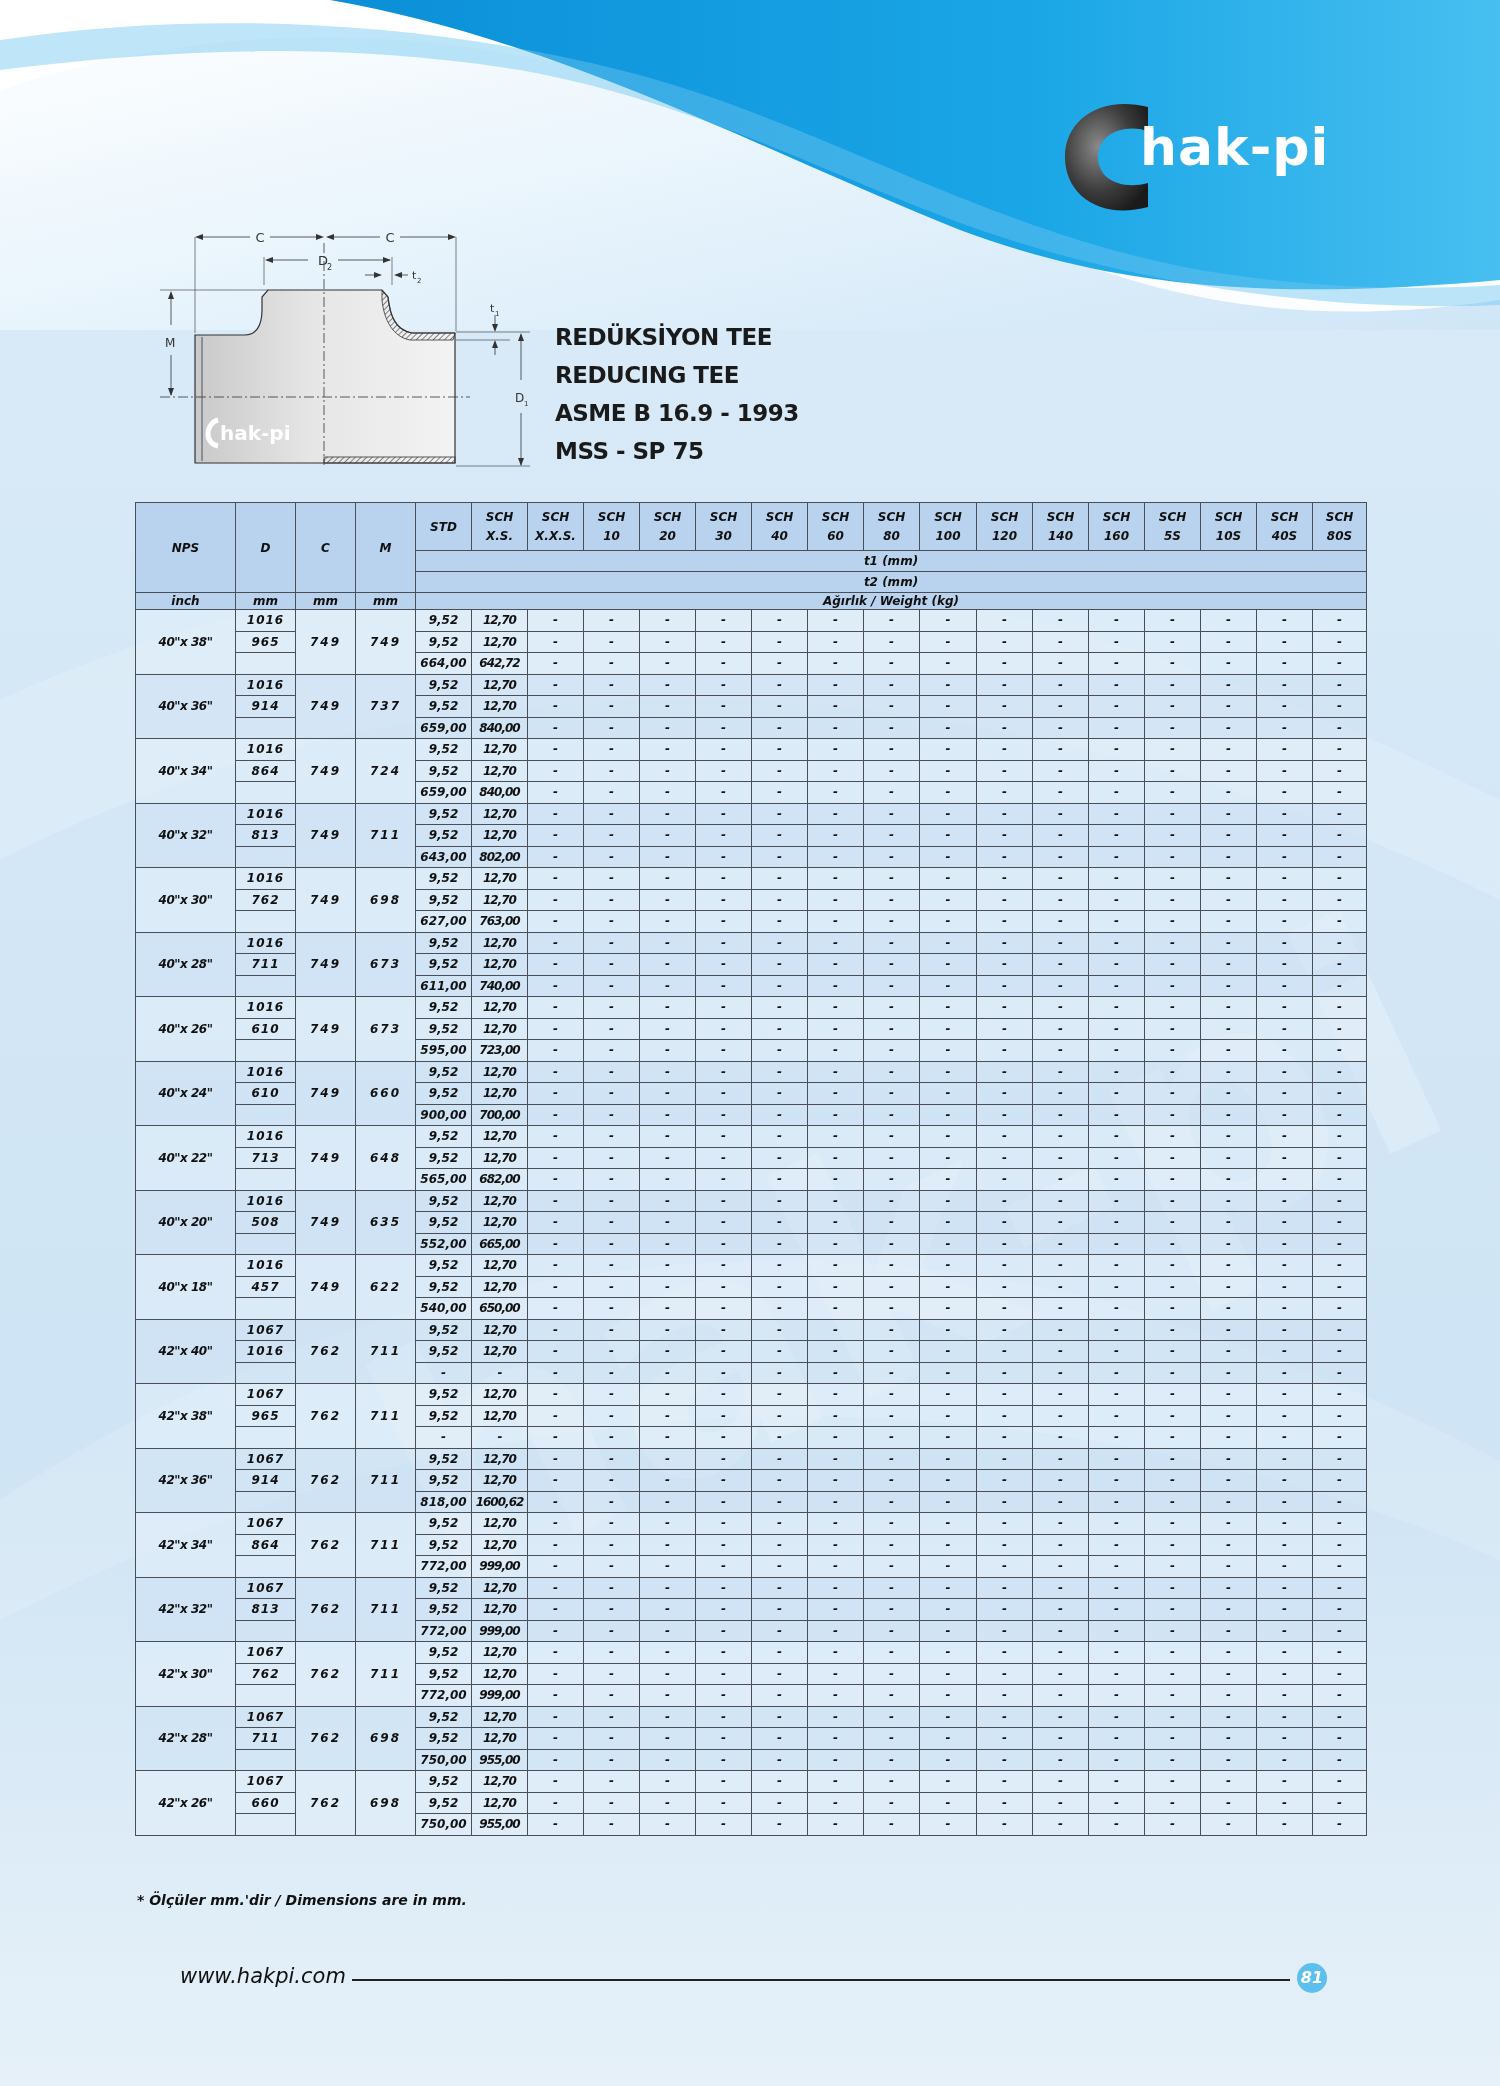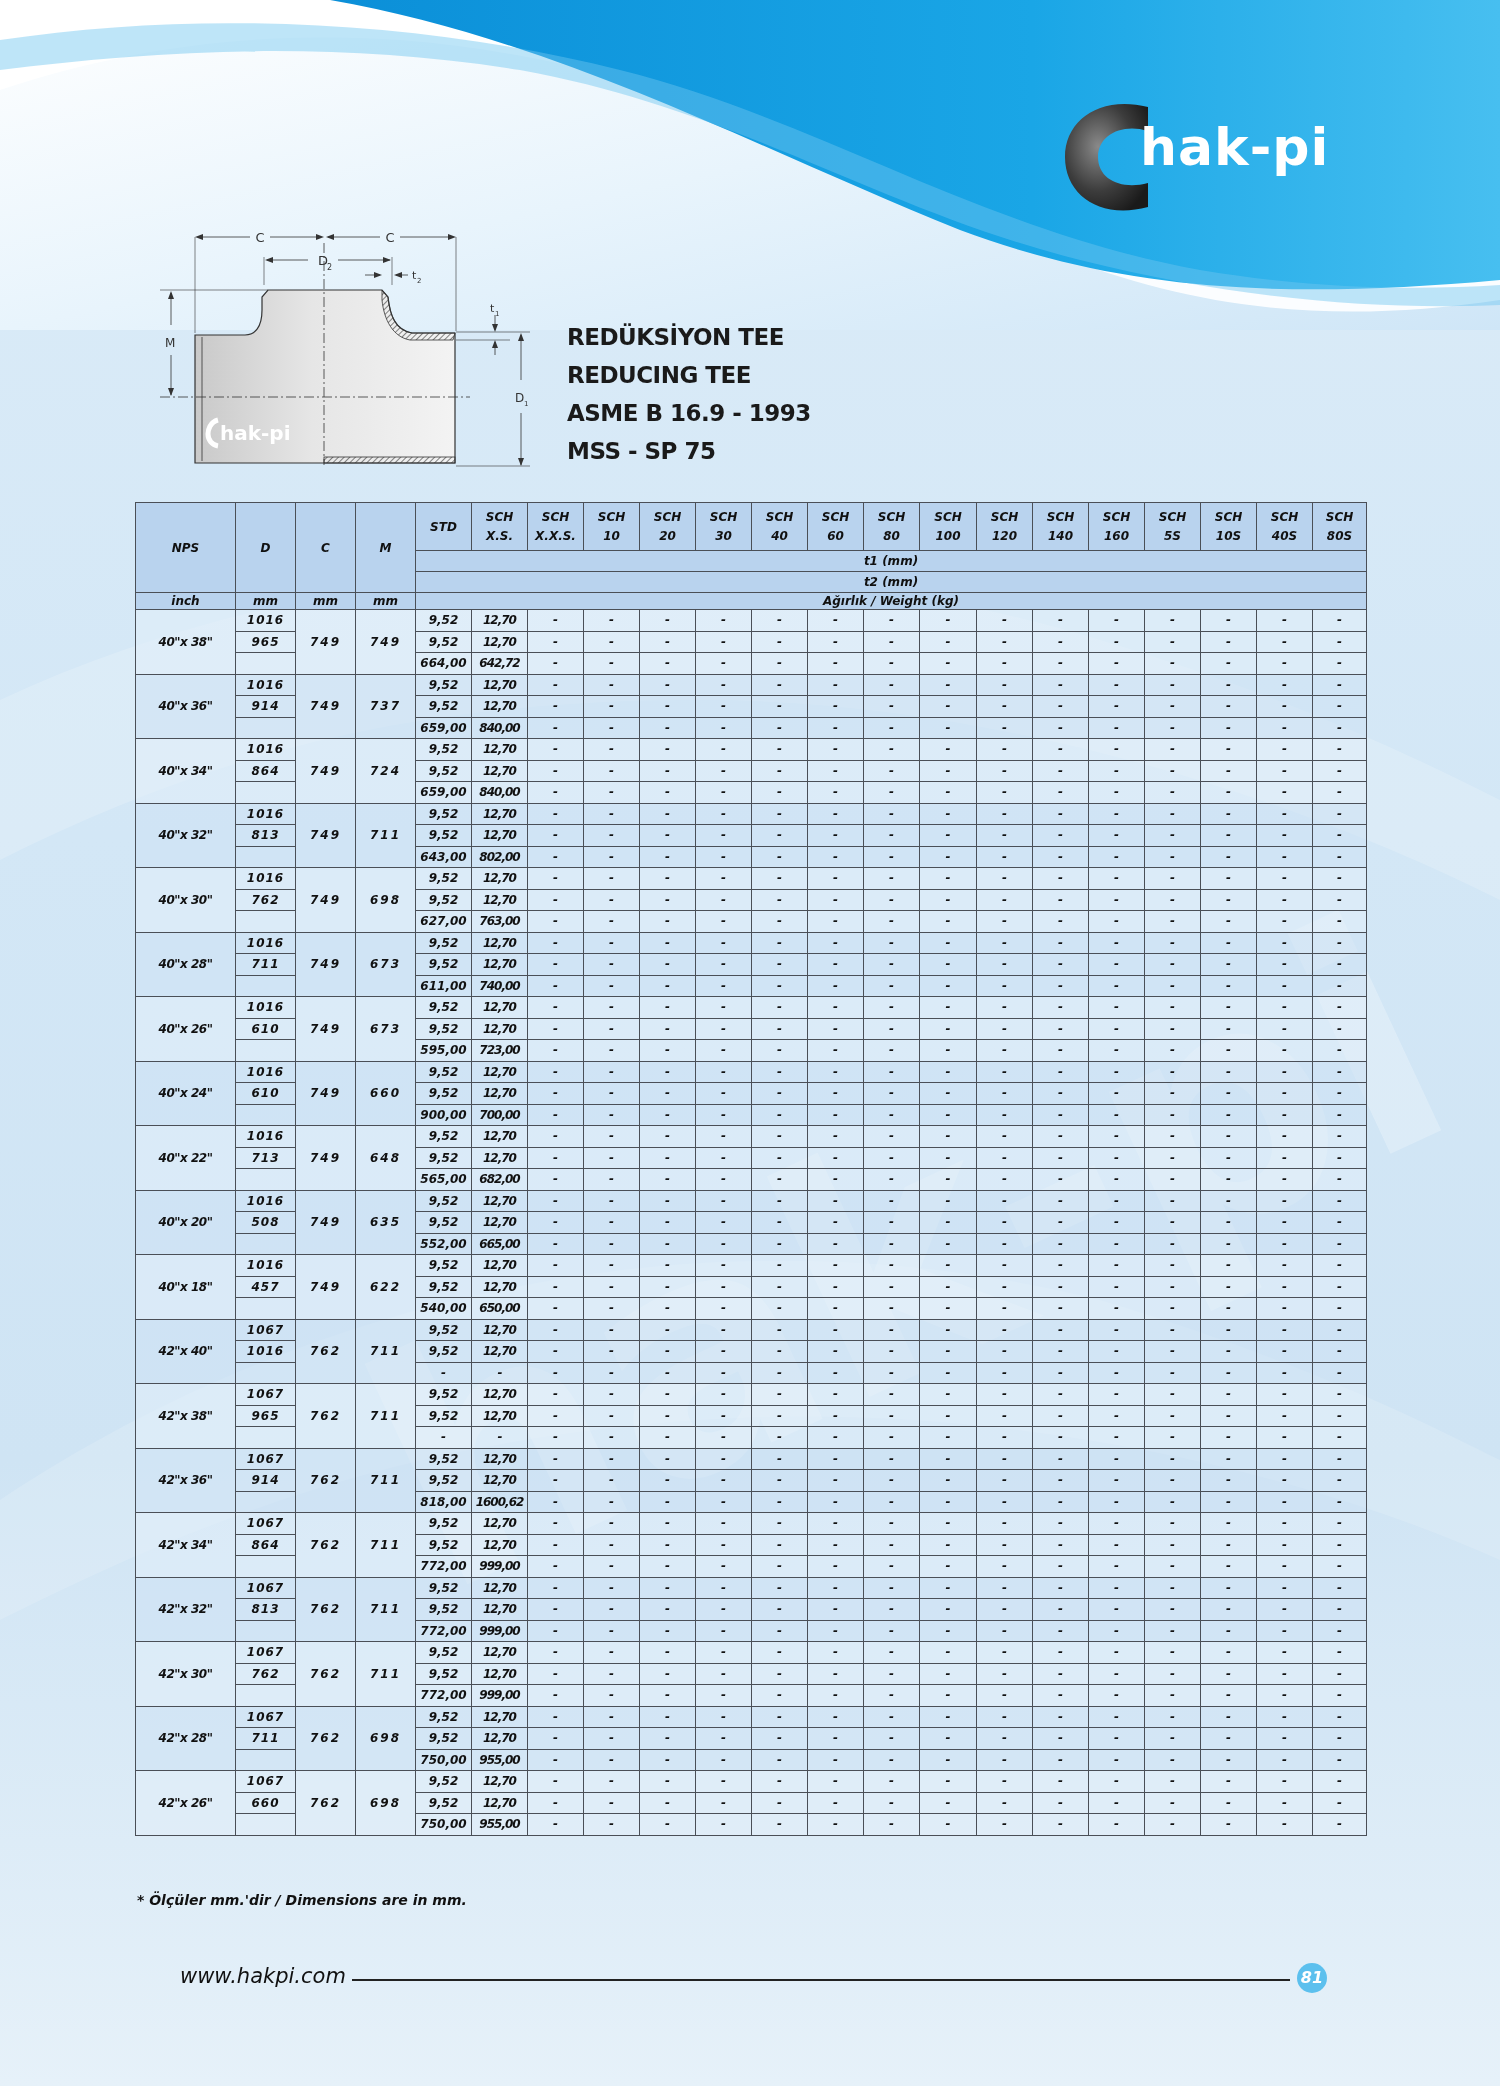--- a/index.html
+++ b/index.html
@@ -4,21 +4,21 @@
 <style>
   html,body{margin:0;padding:0;}
   body{width:1500px;height:2086px;position:relative;overflow:hidden;
     font-family:"DejaVu Sans","Liberation Sans",sans-serif;
     background:linear-gradient(180deg,#dcecf8 0%,#d3e7f6 40%,#cfe4f4 70%,#e6f1f9 100%);}
   .bg-deco{position:absolute;left:0;top:0;width:1500px;height:2086px;pointer-events:none;}
   .logo{position:absolute;left:1060px;top:95px;width:290px;height:130px;}
   .logo-text{position:absolute;left:80px;top:22px;color:#fff;font-family:"DejaVu Sans",sans-serif;font-weight:bold;font-size:52px;letter-spacing:1px;}
   .diagram{position:absolute;left:150px;top:215px;width:400px;height:260px;}
   .title-block{position:absolute;left:555px;top:318px;}
-  .title-block div{font-family:"DejaVu Sans",sans-serif;font-weight:bold;font-size:23px;color:#1a1a1a;line-height:38px;letter-spacing:-0.5px;margin-left:12px;}
+  .title-block div{font-family:"DejaVu Sans",sans-serif;font-weight:bold;font-size:23px;color:#1a1a1a;line-height:38px;letter-spacing:-0.5px;}
   table.spec{position:absolute;left:135px;top:502px;border-collapse:collapse;table-layout:fixed;width:1231px;
     font-family:"DejaVu Sans",sans-serif;font-style:italic;color:#111;}
   table.spec td{border:1.5px solid #4a4f57;text-align:center;padding:0;overflow:hidden;white-space:nowrap;}
   table.spec .hd td{background:#b9d3ee;font-weight:bold;font-size:12px;}
   table.spec tbody td{height:20.5px;font-size:12px;font-weight:bold;}
   .zebra-a{background:rgba(225,238,250,0.55);}
   .zebra-b{background:rgba(205,226,244,0.55);}
   td.nps{font-size:14px;letter-spacing:-0.5px;}
   td.big{font-size:16px;letter-spacing:2px;}
   td.dval{font-size:14px;letter-spacing:1px;}

